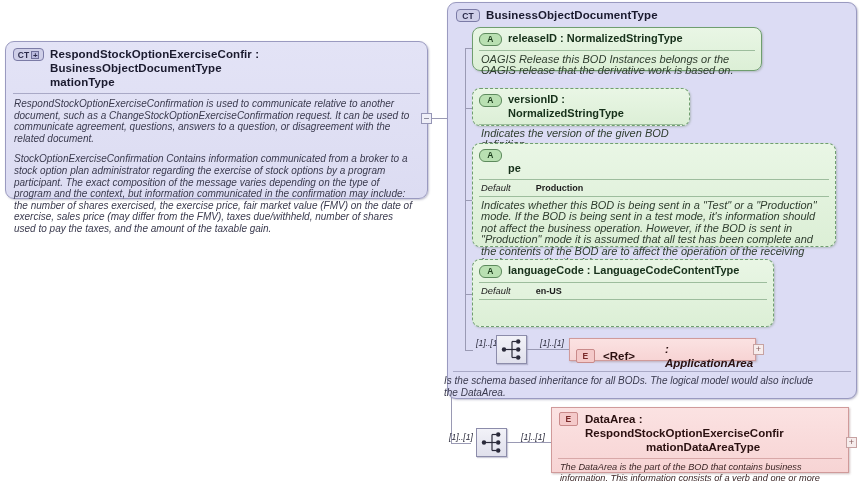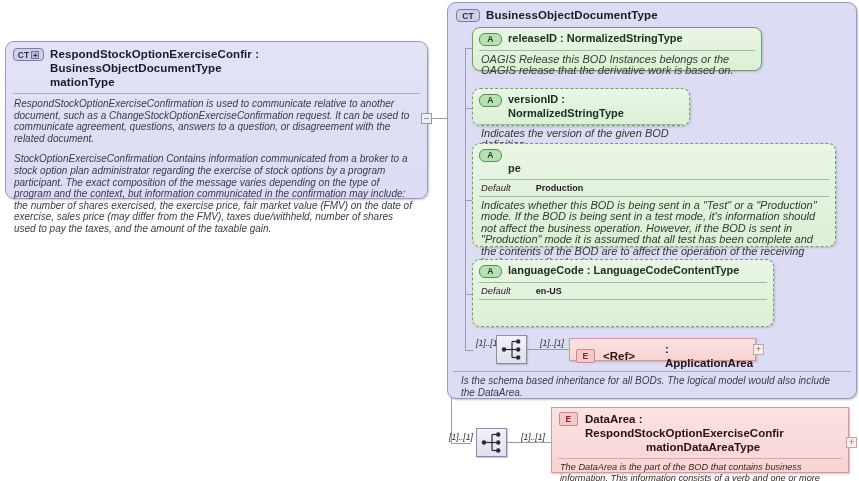--- a/index.html
+++ b/index.html
@@ -154,21 +154,21 @@
   .elem-title .label.wrap2 { line-height: 14px; }
   .elem-doc {
     font-size: 9.2px;
     font-style: italic;
     color: #3a2525;
     line-height: 11.4px;
     padding: 3px 9px 4px 8px;
   }
   .ref-row { display:flex; align-items:center; }
   .ref-row .refname { padding-left: 8px; }
-  .ref-row .reftype { padding-left: 30px; }
+  .ref-row .reftype { padding-left: 30px; font-style: italic; }
 
   
   .ln { position: absolute; background: #9a9ab4; }
   .ln.h { height: 1px; }
   .ln.v { width: 1px; }
 
   
   .pmbox {
     position: absolute;
     width: 11px; height: 11px;
@@ -333,21 +333,21 @@
       </span>
       <span class="refname">&lt;Ref&gt;</span>
       <span class="reftype">: ApplicationArea</span>
     </div>
   </div>
   <div class="pmbox red" style="left:753px; top:344px;">
     <span>+</span>
   </div>
 
   <div class="divider" style="position:absolute; left:453px; top:371px; width:398px; margin:0;"></div>
-  <div class="doc" style="position:absolute; left:455px; top:373px; width:398px; padding:2px 8px 0 6px;">Is the schema based inheritance for all BODs. The logical model would also include the DataArea.</div>
+  <div class="doc" style="position:absolute; left:438px; top:373px; width:398px; padding:2px 8px 0 6px;">Is the schema based inheritance for all BODs. The logical model would also include the DataArea.</div>
 
   <div class="card" style="left:449px; top:432px;">[1]..[1]</div>
 
   <div class="seq" style="left:476px; top:428px;">
     <svg width="29" height="27" viewBox="0 0 29 27">
       <circle cx="7" cy="13.5" r="2.2" fill="#2a2a3a"></circle>
       <line x1="9" y1="13.5" x2="15" y2="13.5" stroke="#2a2a3a" stroke-width="1.2"></line>
       <line x1="15" y1="5.5" x2="15" y2="21.5" stroke="#2a2a3a" stroke-width="1.2"></line>
       <line x1="15" y1="5.5" x2="19" y2="5.5" stroke="#2a2a3a" stroke-width="1.2"></line>
       <line x1="15" y1="13.5" x2="19" y2="13.5" stroke="#2a2a3a" stroke-width="1.2"></line>

